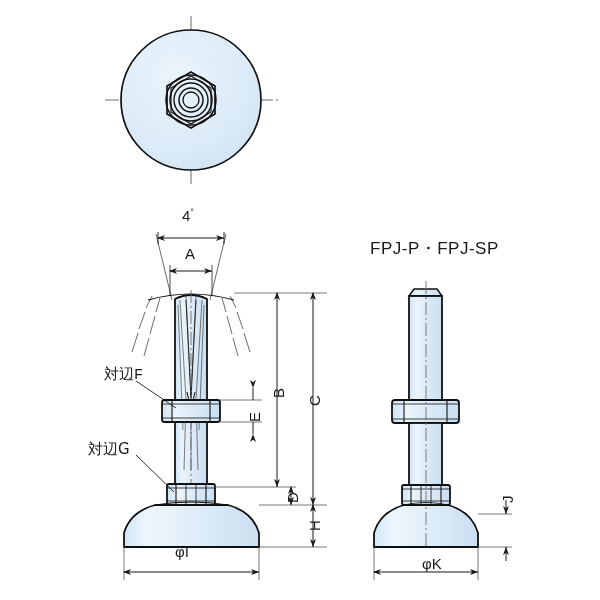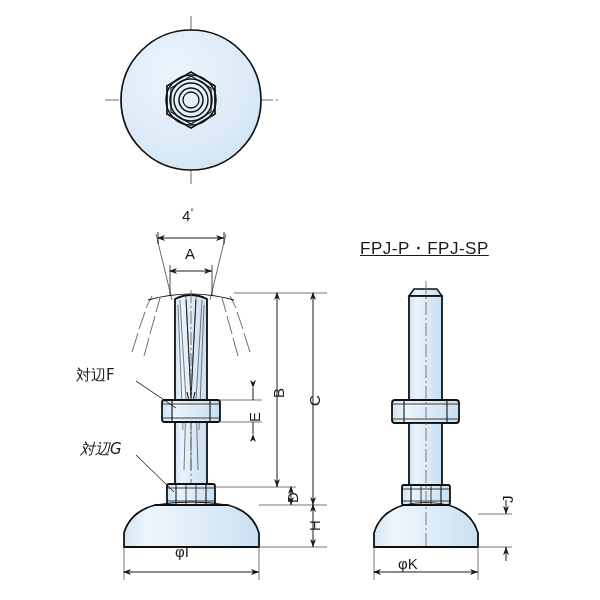--- a/index.html
+++ b/index.html
@@ -240,39 +240,39 @@
       <line x1="506" y1="500" x2="506" y2="514" stroke="#1a1a1a" stroke-width="1" marker-end="url(#arrIn)"></line>
       <line x1="506" y1="561" x2="506" y2="547" stroke="#1a1a1a" stroke-width="1" marker-end="url(#arrIn)"></line>
 
       <line x1="374" y1="547" x2="374" y2="580" stroke="#555" stroke-width="0.8"></line>
       <line x1="478" y1="547" x2="478" y2="580" stroke="#555" stroke-width="0.8"></line>
       <line x1="374" y1="572" x2="478" y2="572" stroke="#1a1a1a" stroke-width="1" marker-start="url(#arrOut)" marker-end="url(#arrIn)"></line>
     </g>
 
   </svg>
 
-  <div class="lbl lbl-title" style="left:360px; top:240px;text-decoration:underline;">FPJ-P・FPJ-SP</div>
+  <div class="lbl lbl-title" style="left:370px; top:240px;">FPJ-P・FPJ-SP</div>
 
   <div class="lbl lbl-dim" style="left:182px; top:208px;"><span>4</span><span class="deg">°</span></div>
 
   <div class="lbl lbl-dim" style="left:185px; top:246px;">A</div>
 
   <div class="lbl lbl-dim rot90" style="left:271px; top:398px;">B</div>
 
   <div class="lbl lbl-dim rot90" style="left:307px; top:406px;">C</div>
 
   <div class="lbl lbl-dim rot90" style="left:247px; top:422px;">E</div>
 
   <div class="lbl lbl-dim rot90" style="left:285px; top:503px;">D</div>
 
   <div class="lbl lbl-dim rot90" style="left:307px; top:531px;">H</div>
 
   <div class="lbl lbl-dim" style="left:175px; top:544px;">φI</div>
 
   <div class="lbl lbl-dim rot90" style="left:500px; top:503px;">J</div>
 
-  <div class="lbl lbl-dim" style="left:398px; top:556px;">φK</div>
-
-  <div class="lbl lbl-jp" style="left:76px; top:368px;">対辺F</div>
-
-  <div class="lbl lbl-jp" style="left:80px; top:442px;font-style:italic;">対辺G</div>
+  <div class="lbl lbl-dim" style="left:422px; top:556px;">φK</div>
+
+  <div class="lbl lbl-jp" style="left:104px; top:368px;font-family:Liberation Mono, monospace;">対辺F</div>
+
+  <div class="lbl lbl-jp" style="left:88px; top:442px;">対辺G</div>
 
 </div>
 
 </body></html>

